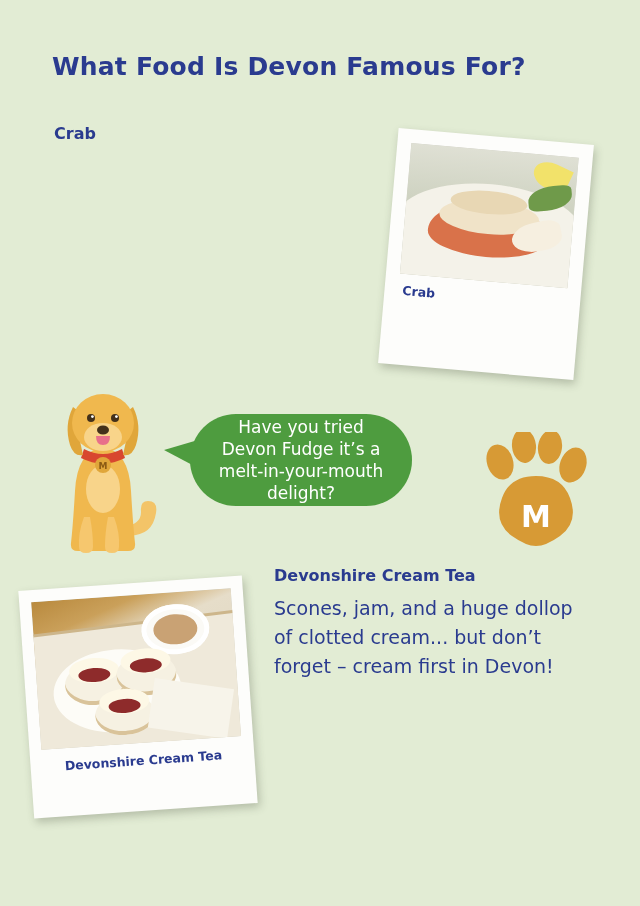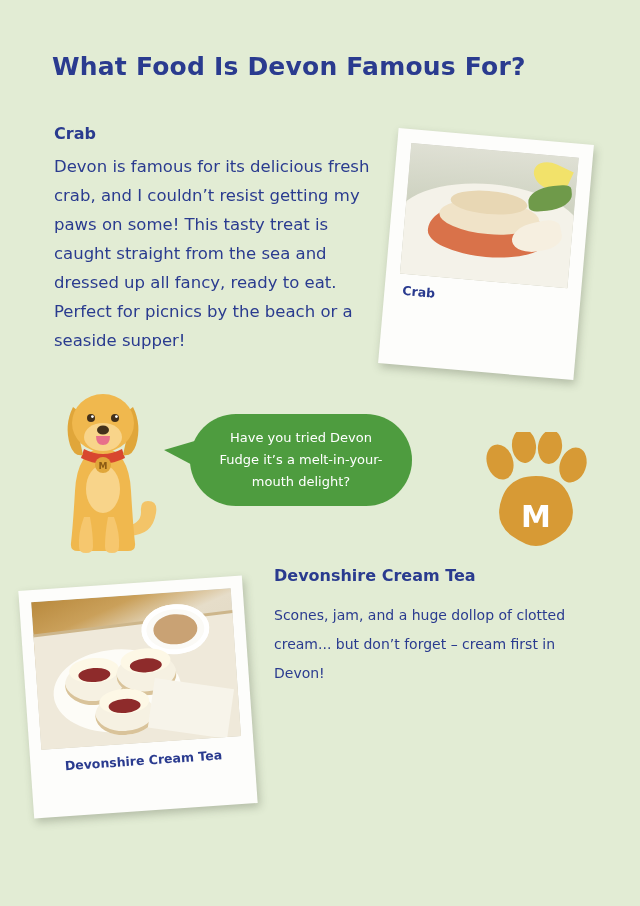--- a/index.html
+++ b/index.html
@@ -291,21 +291,21 @@
     border-right: 34px solid #4e9c3f;
   }
   .bubble-text {
     position: absolute;
     inset: 0;
     display: flex;
     align-items: center;
     justify-content: center;
     text-align: center;
     color: #ffffff;
-    font-size: 13px;
+    font-size: 17px;
     line-height: 22px;
     padding: 0 22px;
     box-sizing: border-box;
   }
 
   
   #paw-logo {
     position: absolute;
     left: 478px;
     top: 432px;
@@ -320,44 +320,42 @@
     top: 566px;
     font-size: 16px;
     font-weight: bold;
     color: #2a3b8f;
   }
   .tea-body {
     position: absolute;
     left: 274px;
     top: 594px;
     width: 310px;
-    font-size: 14px;
+    font-size: 19px;
     line-height: 29px;
     color: #2a3b8f;
-    margin-top: 7px;
   }
   .tea-note {
     position: absolute;
     left: 274px;
     top: 688px;
     width: 310px;
     font-size: 16.5px;
     line-height: 29px;
     color: #2a3b8f;
   }
 </style>
 </head>
 <body>
 
 <div class="page">
 
   <div class="title">What Food Is Devon Famous For?</div>
 
   <div class="crab-heading">Crab</div>
-  <div class="crab-body">Devon is famous for its delicious fresh crab, and I couldn’t resist getting my paws on some! This tasty treat is caught straight from the sea and dressed up all fancy, ready to eat. Perfect for picnics by the beach or a seaside supper!</div>
 
   <div class="polaroid" id="polaroid-crab">
     <div class="photo">
       <div class="crabplate">
         <div class="crab-plate-white"></div>
         <div class="crab-lemon"></div>
         <div class="crab-herb"></div>
         <div class="crab-shell"></div>
         <div class="crab-meat"></div>
         <div class="crab-meat2"></div>

